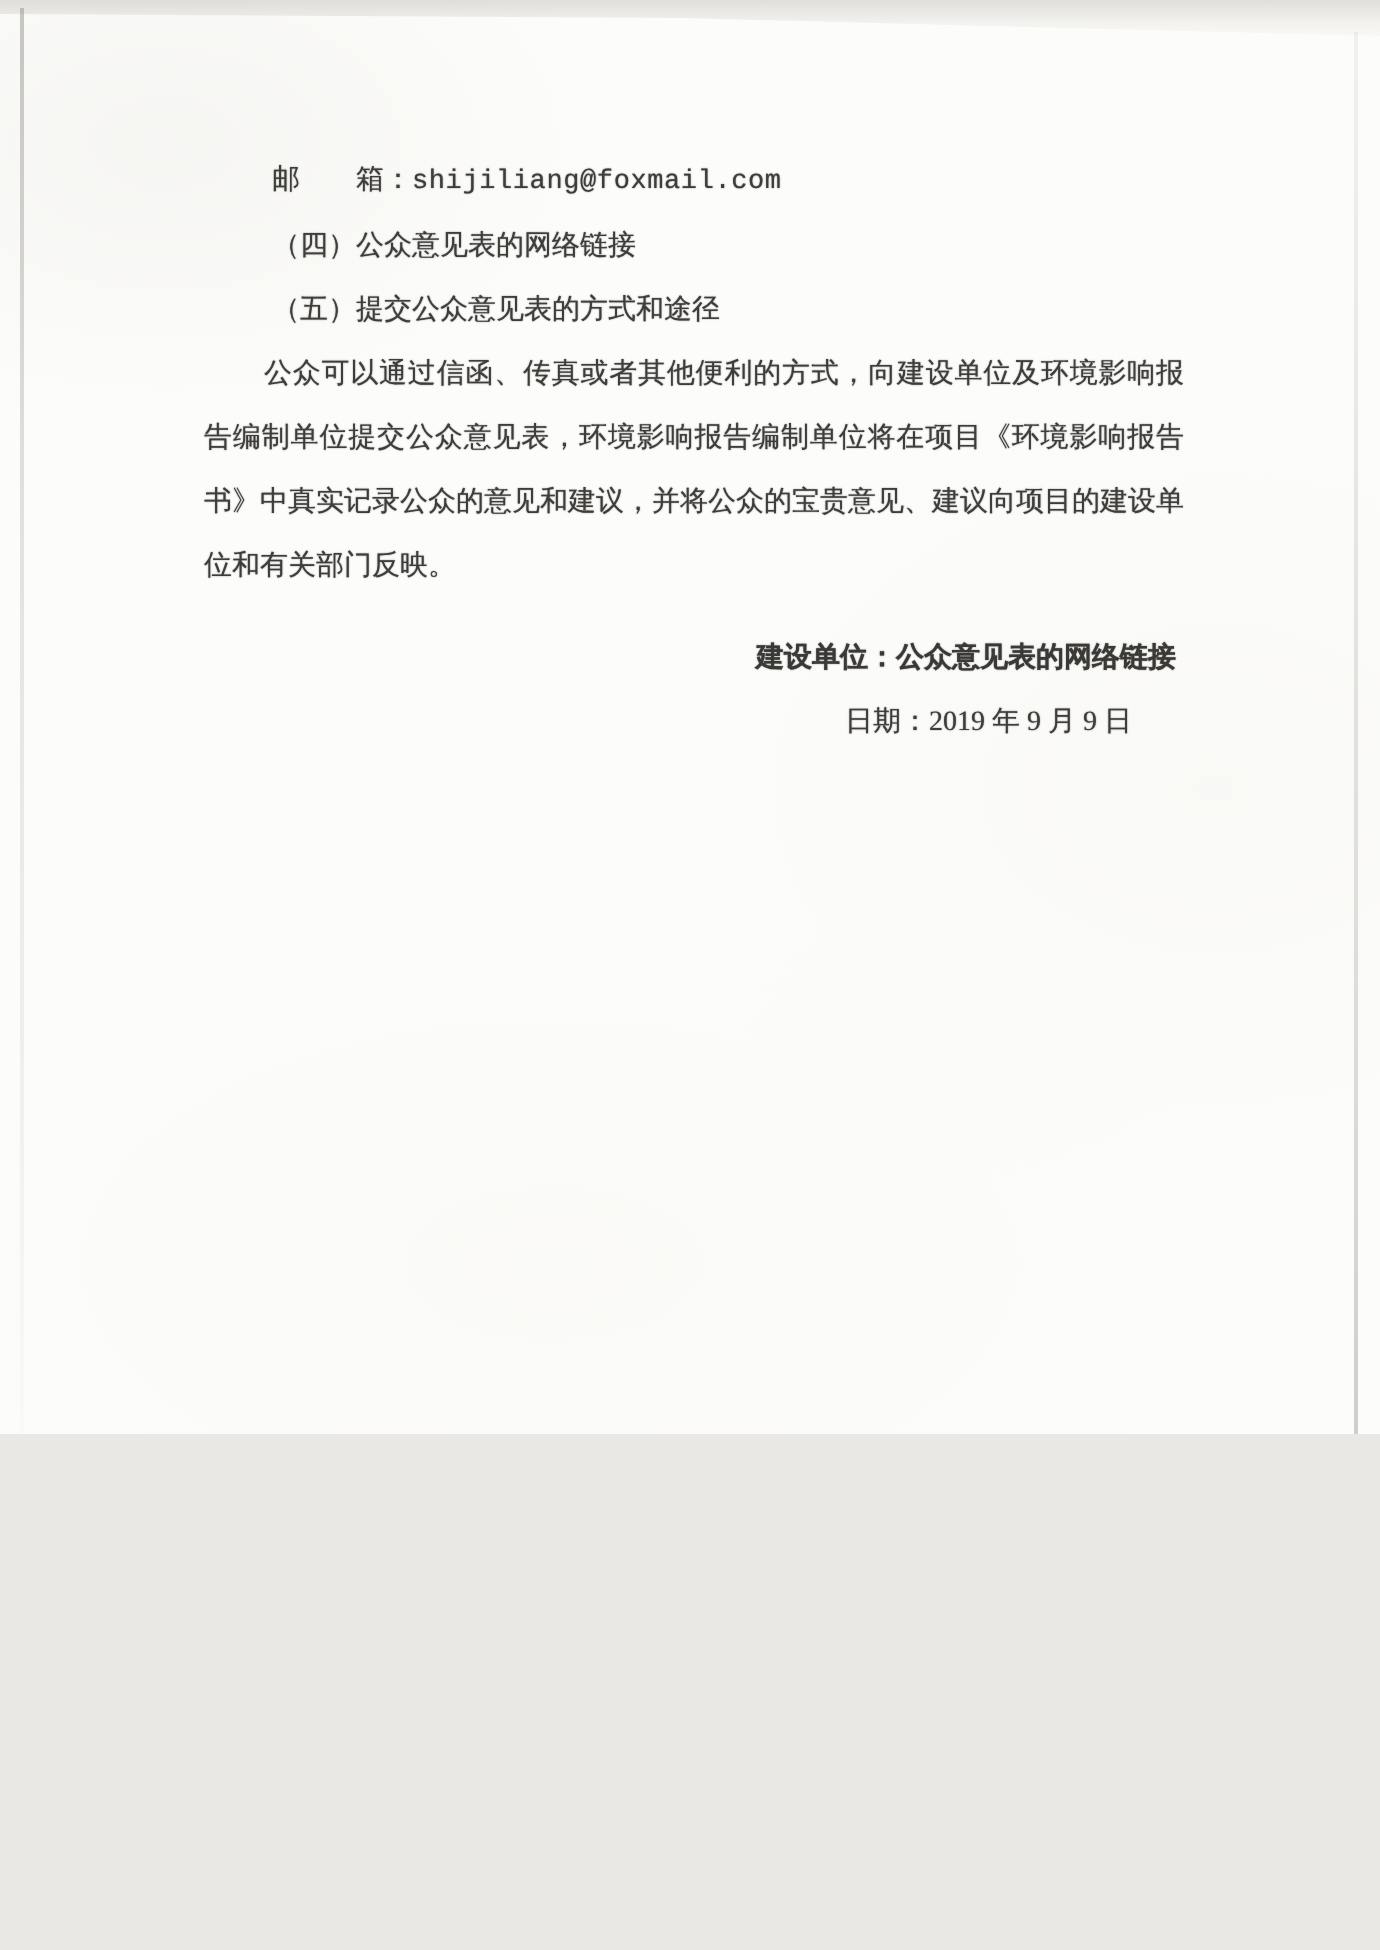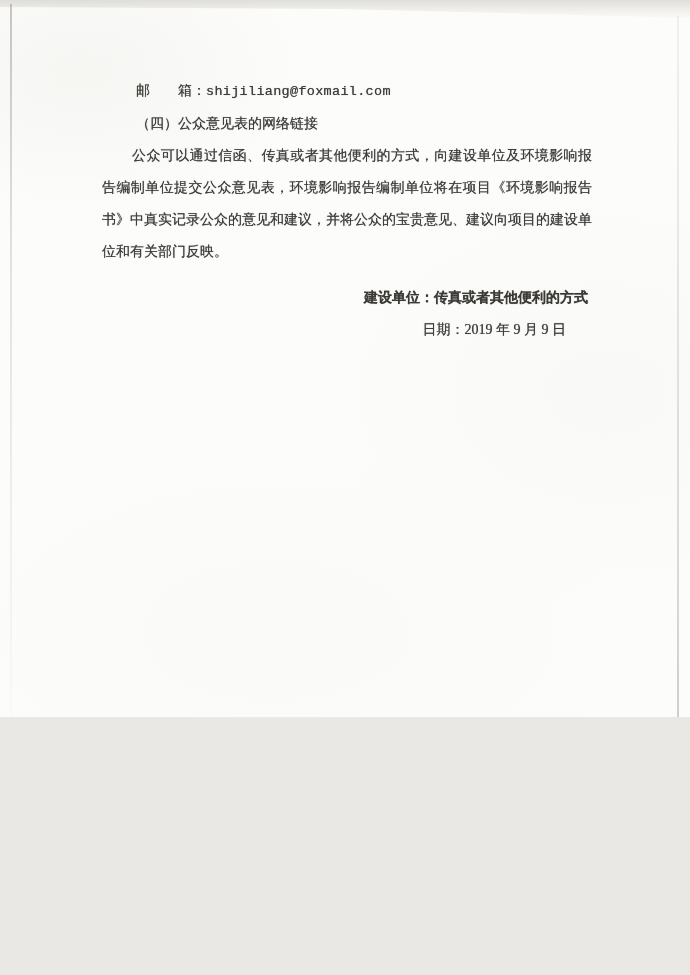--- a/index.html
+++ b/index.html
@@ -113,22 +113,23 @@
     <div class="below-bottom"></div>
     <div class="smudge"></div>
 
     <div class="content">
       <p class="indent"><span>邮　　箱：</span><span class="mono">shijiliang@foxmail.com</span></p>
 
 
       <p class="indent">（四）公众意见表的网络链接</p>
 
 
+      <p class="indent">（五）提交公众意见表的方式和途径</p>
 
       <p class="para">公众可以通过信函、传真或者其他便利的方式，向建设单位及环境影响报告编制单位提交公众意见表，环境影响报告编制单位将在项目《环境影响报告书》中真实记录公众的意见和建议，并将公众的宝贵意见、建议向项目的建设单位和有关部门反映。</p>
 
       <div class="sig">
-        <p class="sig1"><span>建设单位：</span><span>传真或者其他便利的方式</span></p>
+        <p class="sig1"><span>建设单位：</span><span>公众意见表的网络链接</span></p>
         <p class="sig2"><span>日期：</span><span>2019 年 9 月 9 日</span></p>
       </div>
     </div>
   </div>
 </div>
 
 </body></html>

